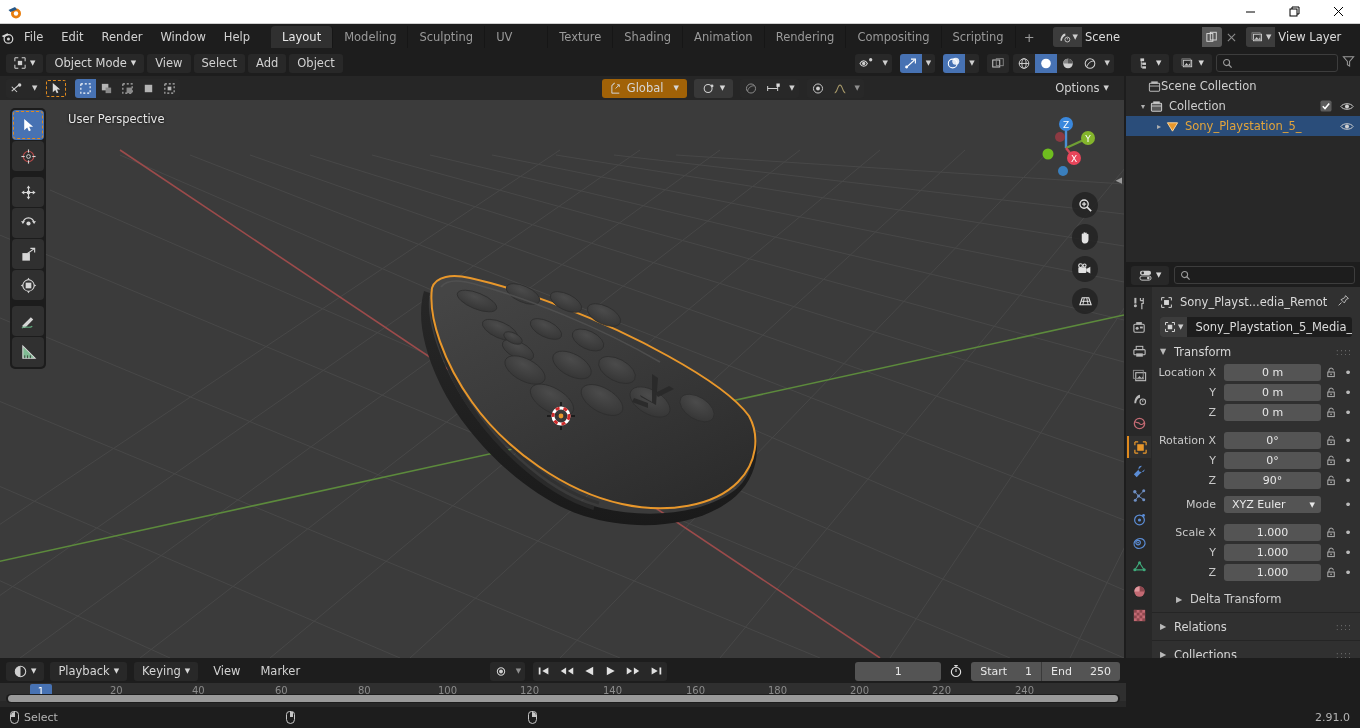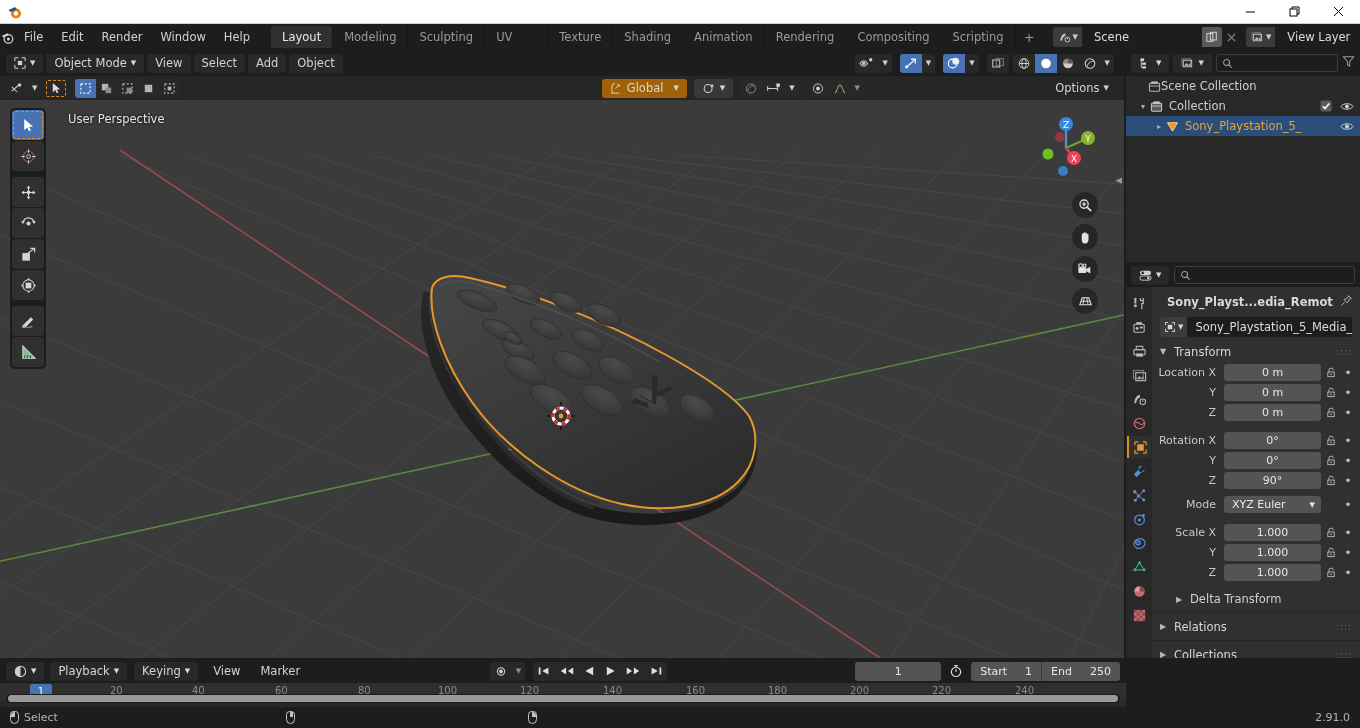--- a/index.html
+++ b/index.html
@@ -60,21 +60,21 @@
   .id-widget {
     display: flex; align-items: center; height: 20px;
     background: #282828; border-radius: 3px; overflow: hidden;
   }
   .id-icobtn {
     display: flex; align-items: center; gap: 2px;
     background: #3c3c3c; height: 20px; padding: 0 4px 0 5px;
   }
   .id-name {
     background: #1d1d1d; height: 20px; line-height: 20px;
-    padding: 0 12px; min-width: 120px; font-size: 11.5px; color: #dcdcdc;
+    padding: 0 3px; min-width: 120px; font-size: 11.5px; color: #dcdcdc;
   }
   .id-copy { background: #585858; height: 20px; width: 20px; display:flex; align-items:center; justify-content:center; }
   .id-x { width: 20px; height: 20px; display:flex; align-items:center; justify-content:center; color: #8d8d8d; }
 
   
   .viewport {
     position: absolute; left: 0; top: 50px; width: 1124px; height: 608px;
     background: #3b3b3b; overflow: hidden;
   }
   .vp-grid { position: absolute; inset: 0; }
@@ -171,21 +171,21 @@
   .props-tabs {
     width: 26px; background: #282828; display: flex; flex-direction: column;
     align-items: center; padding-top: 5px; gap: 2px;
   }
   .ptab { width: 24px; height: 22px; display: flex; align-items: center; justify-content: center; }
   .ptab.active { background: #303030; border-left: 2px solid #e08a1e; }
   .props-main { flex: 1; padding: 4px 0 0 0; overflow: hidden; }
 
   .obj-row {
     display: flex; align-items: center; gap: 7px; padding: 3px 10px 3px 8px; height: 22px;
-    font-size: 11.5px; color: #d9d9d9; font-weight: bold;
+    font-size: 11.5px; color: #d9d9d9;
   }
   .name-field {
     display:flex; align-items:center; margin: 4px 8px; height: 20px;
     background:#1d1d1d; border-radius:3px; overflow:hidden;
   }
   .name-field .pre { background:#3c3c3c; height:20px; display:flex; align-items:center; gap:2px; padding: 0 4px; }
   .name-field .val { padding: 0 8px; font-size: 11.5px; color: #dcdcdc; white-space:nowrap; }
 
   .panel-hdr {
     display: flex; align-items: center; gap: 6px;

